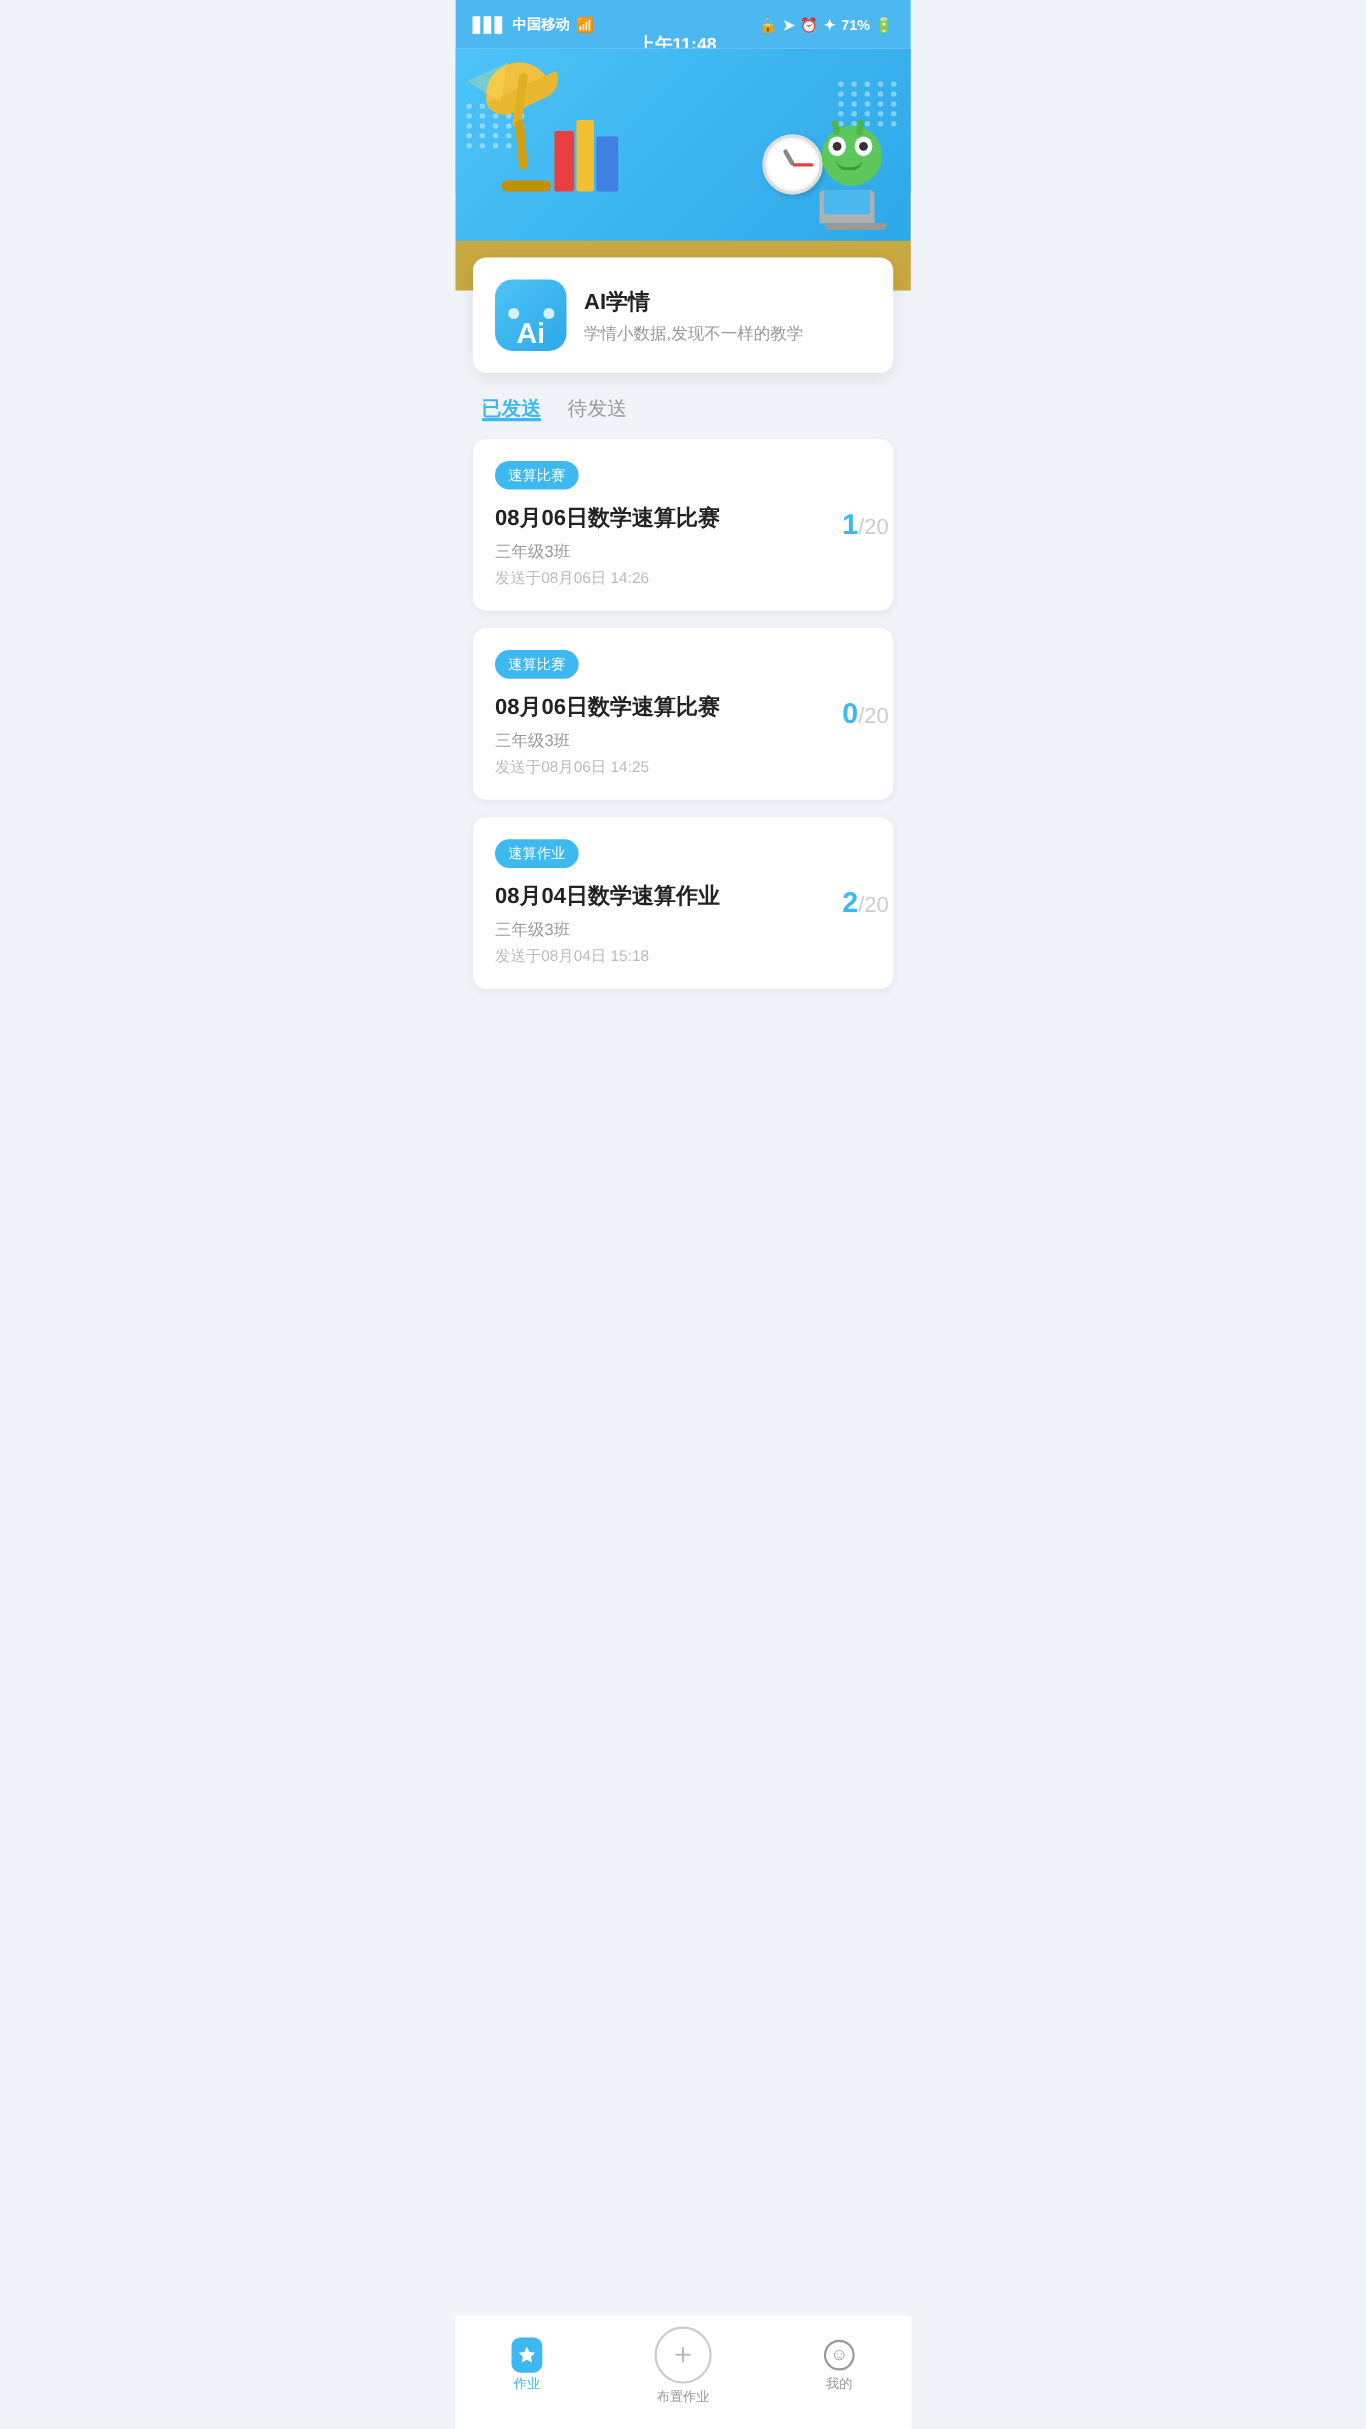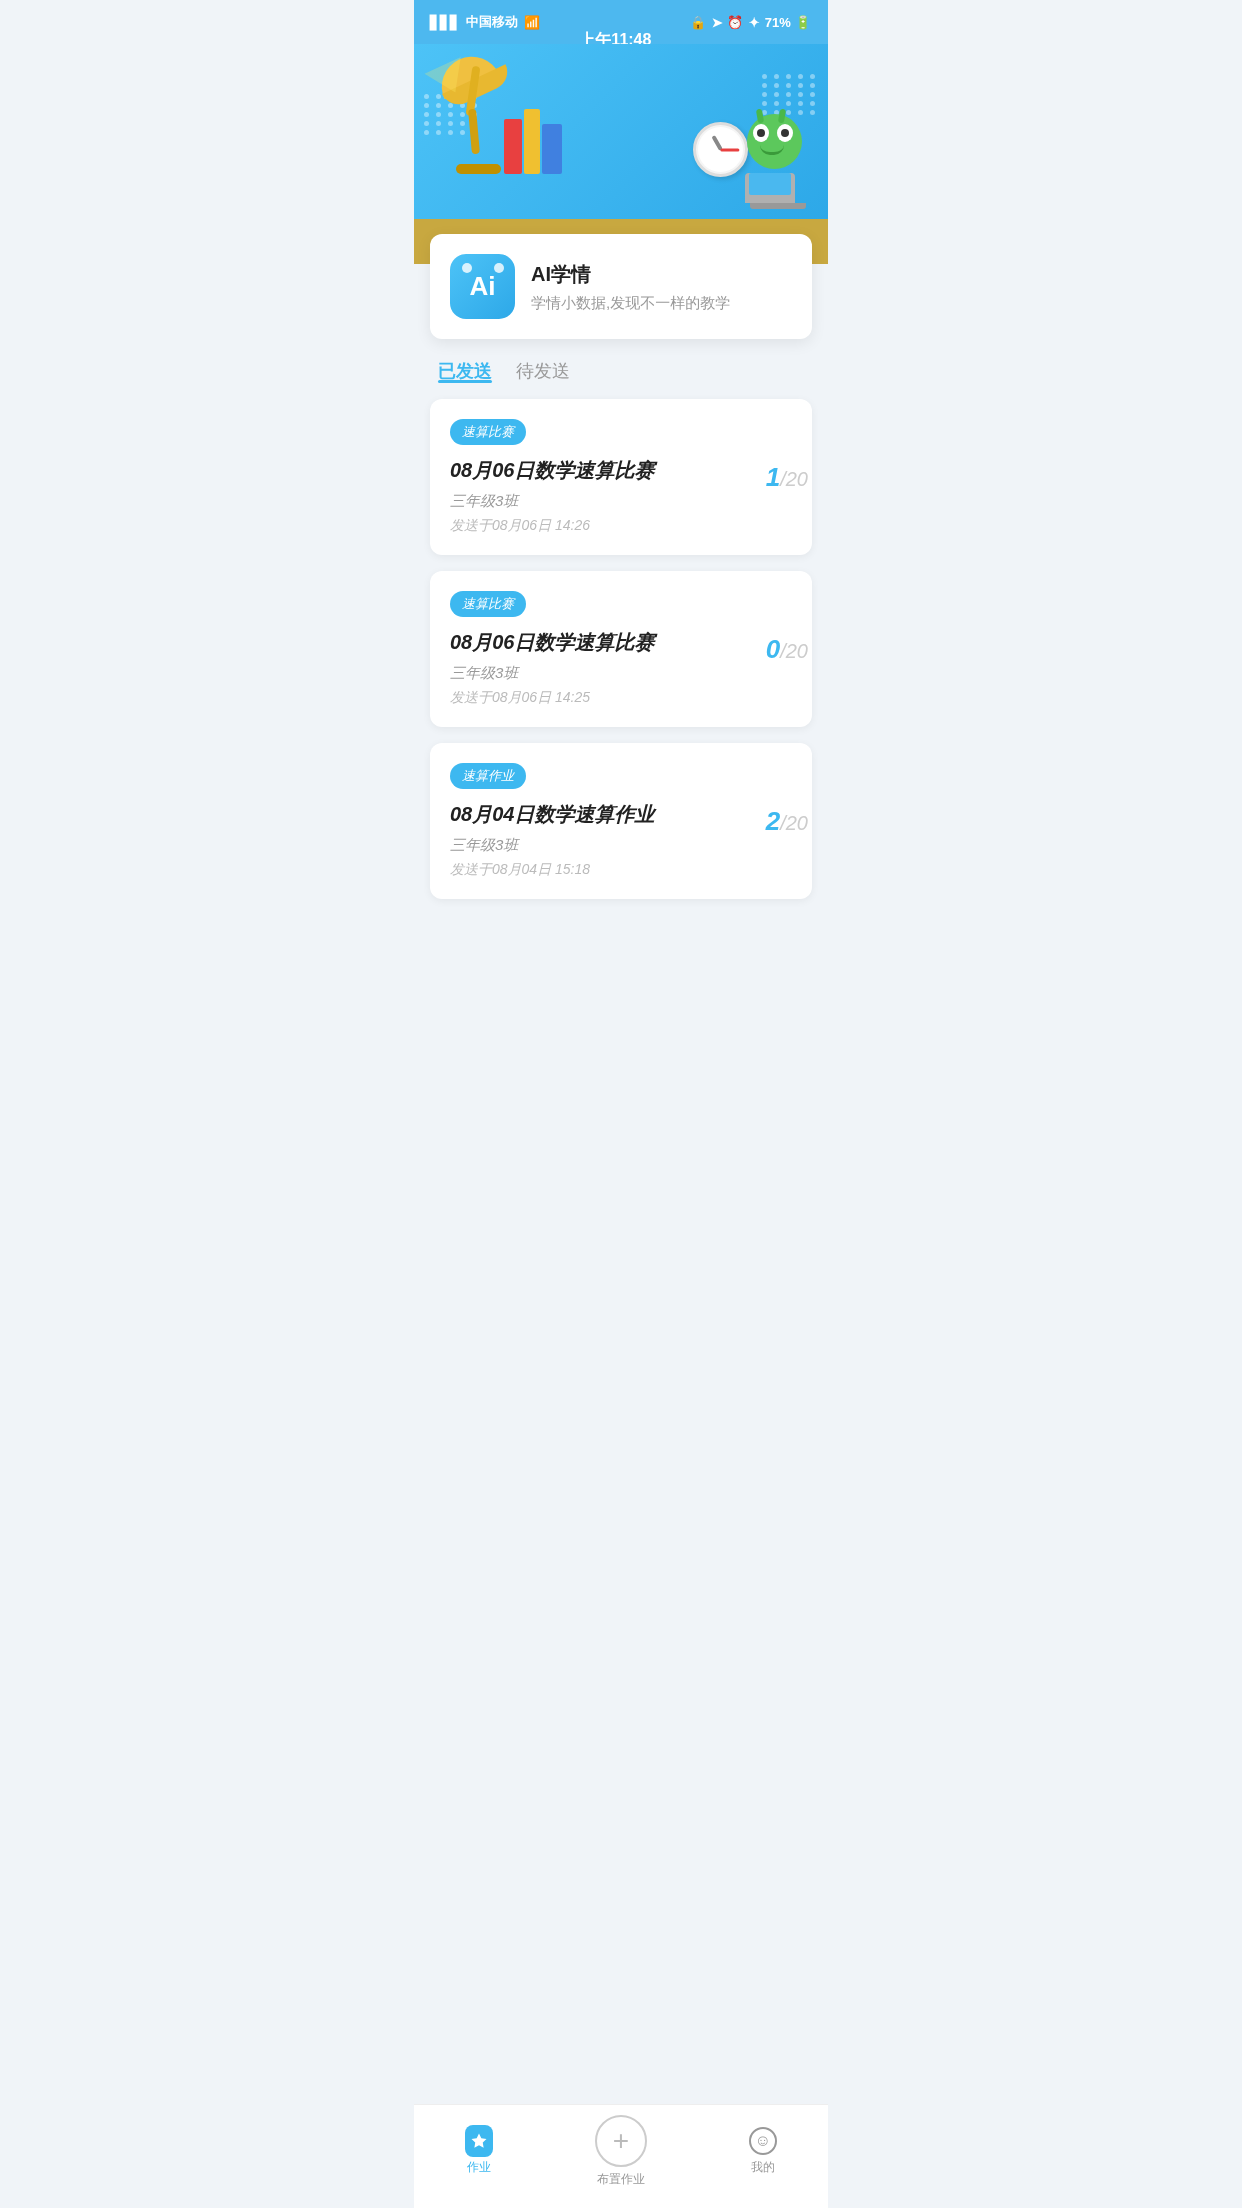--- a/index.html
+++ b/index.html
@@ -204,21 +204,21 @@
       box-shadow: 0 4px 15px rgba(0,0,0,0.08);
       position: relative;
       z-index: 10;
     }
     .ai-icon {
       width: 65px;
       height: 65px;
       background: linear-gradient(135deg, #4dc3f7, #2da8e8);
       border-radius: 16px;
       display: flex;
-      align-items: center;
+      align-items: flex-end;
       justify-content: center;
       flex-shrink: 0;
     }
     .ai-icon-text {
       color: #fff;
       font-size: 26px;
       font-weight: 700;
     }
     .ai-card-info {}
     .ai-card-title {
@@ -269,21 +269,20 @@
       display: flex;
       flex-direction: column;
       gap: 16px;
     }
     .assignment-card {
       background: #fff;
       border-radius: 12px;
       padding: 20px;
       position: relative;
       box-shadow: 0 2px 8px rgba(0,0,0,0.06);
-      font-style: italic;
     }
     .card-badge {
       display: inline-block;
       padding: 4px 12px;
       border-radius: 20px;
       font-size: 13px;
       color: #fff;
       margin-bottom: 12px;
     }
     .badge-blue { background: #3db8f0; }

